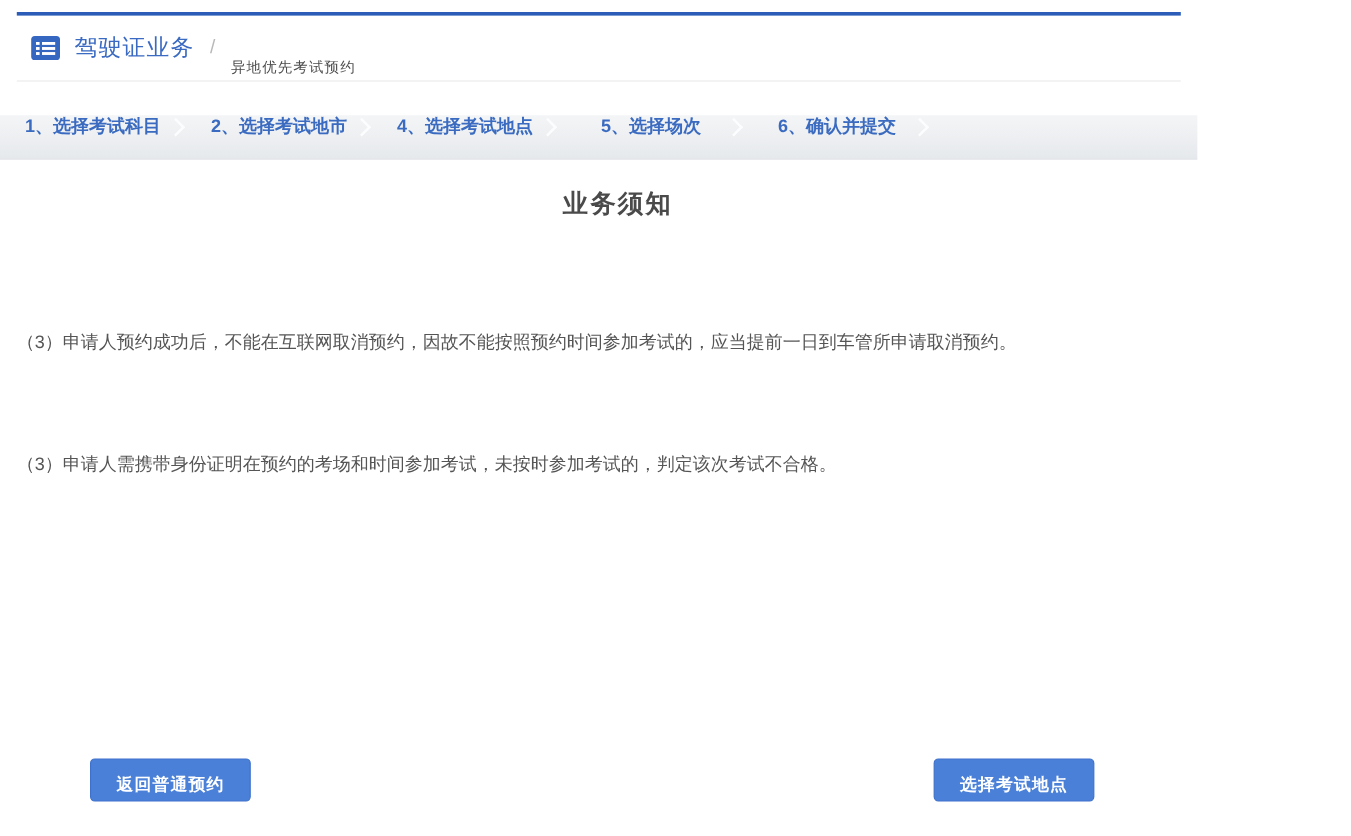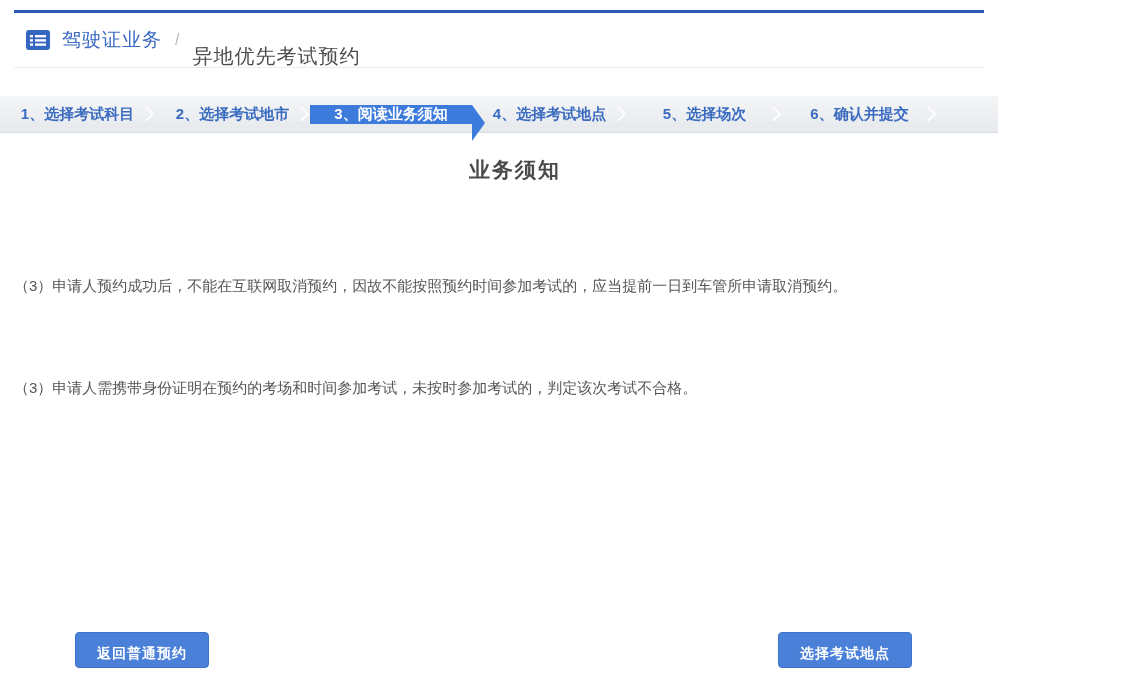--- a/index.html
+++ b/index.html
@@ -7,26 +7,26 @@
   body { font-family:"Liberation Sans","DejaVu Sans",sans-serif; }
   .page { position:relative; width:998px; height:697px; background:#fff; overflow:hidden; }
 
   
   .top-rule { position:absolute; top:10px; left:14px; right:14px; height:3px; background:#2a5cb8; }
   .header { position:absolute; top:13px; left:14px; right:14px; height:55px;
             display:flex; align-items:center; border-bottom:1px solid #ececec; padding-left:11px; }
   .hdr-icon { width:26px; height:22px; margin-right:11px; flex:0 0 auto; }
   .section-title { color:#3a6ac1; font-size:19px; letter-spacing:1px; text-decoration:none; }
   .hdr-sep { color:#b9b9b9; font-size:16px; margin:0 13px; }
-  .page-title { color:#4d4d4d; font-size:20px; letter-spacing:1px;margin-top:33px; }
+  .page-title { color:#4d4d4d; font-size:12px; letter-spacing:1px;margin-top:33px; }
 
   
   .steps { position:absolute; top:96px; left:0; right:0; height:37px;
            background:linear-gradient(#f4f5f7,#e6e9ec); border-bottom:1px solid #dadde1;
-           display:flex; align-items:center; }
+           display:flex; align-items:flex-start; }
   .step { position:relative; width:155px; display:flex; align-items:center; justify-content:center;
           color:#3a6bc0; font-size:15px; font-weight:bold; cursor:pointer; }
   .step:not(.active)::after { content:''; position:absolute; right:3px; top:50%;
           width:9px; height:9px; border-top:2px solid #fcfdfe; border-right:2px solid #fcfdfe;
           transform:translateY(-50%) rotate(45deg); }
   .step.active { background:#3c7bdc; color:#fff; z-index:2; width:162px; }
   .step.active::before { content:''; position:absolute; right:-13px; top:0; width:0; height:0;
           border-top:18.5px solid transparent; border-bottom:18.5px solid transparent;
           border-left:13px solid #3c7bdc; }
 
@@ -62,21 +62,20 @@
       <rect x="10" y="14.4" width="11" height="2.4" fill="#fff"></rect>
     </svg>
     <a class="section-title" href="#">驾驶证业务</a>
     <span class="hdr-sep">/</span>
     <span class="page-title">异地优先考试预约</span>
   </div>
 
   <div class="steps">
     <div class="step">1、选择考试科目</div>
     <div class="step">2、选择考试地市</div>
-    <div class="step active">3、阅读业务须知</div>
     <div class="step">4、选择考试地点</div>
     <div class="step">5、选择场次</div>
     <div class="step">6、确认并提交</div>
   </div>
 
   <div class="notice-title">业务须知</div>
 
   <div class="content">
     <p>（3）申请人预约成功后，不能在互联网取消预约，因故不能按照预约时间参加考试的，应当提前一日到车管所申请取消预约。</p>
     <p>（3）申请人需携带身份证明在预约的考场和时间参加考试，未按时参加考试的，判定该次考试不合格。</p>

